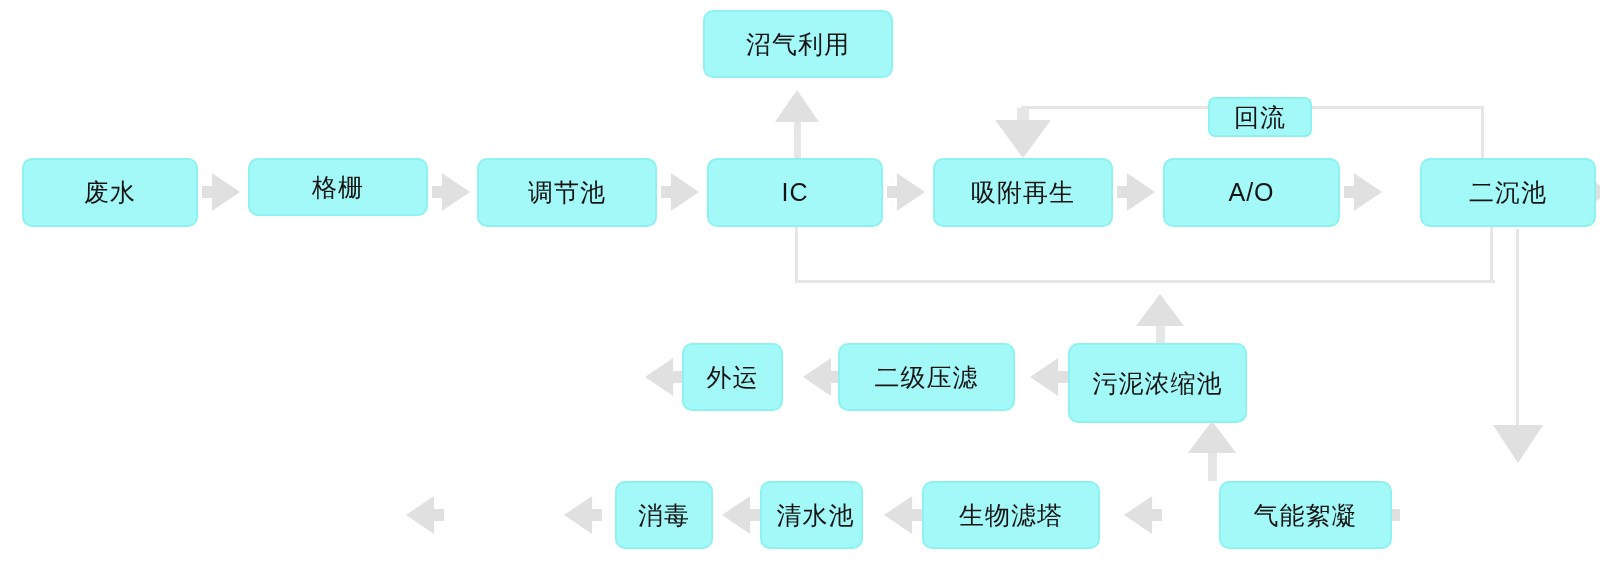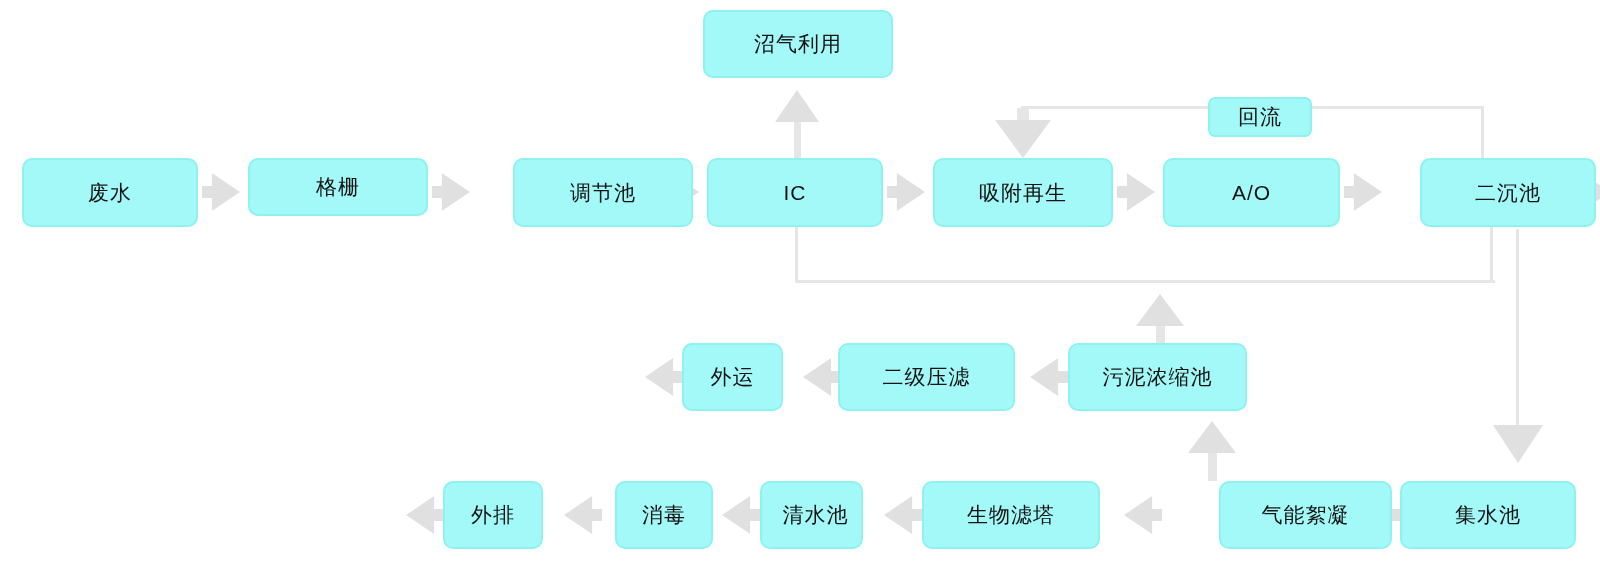--- a/index.html
+++ b/index.html
@@ -18,21 +18,21 @@
     font-family:"Liberation Sans","DejaVu Sans",sans-serif;
   }
   .node{
     position:absolute;
     background:var(--box-fill);
     border:2px solid var(--box-border);
     border-radius:10px;
     box-sizing:border-box;
     display:flex;align-items:center;justify-content:center;
     color:var(--text);
-    font-size:21px;
+    font-size:25px;
     letter-spacing:1px;
     white-space:nowrap;
   }
   .node.small{border-radius:7px;}
   .line{
     position:absolute;
     background:var(--line);
   }
   .arrow{
     position:absolute;
@@ -92,21 +92,21 @@
   <div class="arrow arrow-left" style="left:884px;top:496px;"></div>
   <div class="arrow arrow-left" style="left:1124px;top:496px;"></div>
   <div class="arrow arrow-left" style="left:1362px;top:496px;"></div>
 
   <div class="node" style="left:22px;top:158px;width:176px;height:69px;">
       <span>废水</span>
     </div>
   <div class="node" style="left:248px;top:158px;width:180px;height:58px;">
       <span>格栅</span>
     </div>
-  <div class="node" style="left:477px;top:158px;width:180px;height:69px;margin-left:36px;">
+  <div class="node" style="left:477px;top:158px;width:180px;height:69px;">
       <span>调节池</span>
     </div>
   <div class="node" style="left:707px;top:158px;width:176px;height:69px;">
       <span>IC</span>
     </div>
   <div class="node" style="left:933px;top:158px;width:180px;height:69px;">
       <span>吸附再生</span>
     </div>
   <div class="node" style="left:1163px;top:158px;width:177px;height:69px;">
       <span>A/O</span>
@@ -121,36 +121,30 @@
   <div class="node small" style="left:1208px;top:53px;width:104px;height:40px;margin-top:44px;">
       <span>回流</span>
     </div>
 
   <div class="node" style="left:682px;top:343px;width:101px;height:68px;">
       <span>外运</span>
     </div>
   <div class="node" style="left:838px;top:343px;width:177px;height:68px;">
       <span>二级压滤</span>
     </div>
-  <div class="node" style="left:1068px;top:343px;width:179px;height:68px;">
+  <div class="node" style="left:1068px;top:343px;width:179px;height:80px;">
       <span>污泥浓缩池</span>
     </div>
 
-  <div class="node" style="left:443px;top:481px;width:100px;height:68px;">
-      <span>外排</span>
-    </div>
   <div class="node" style="left:615px;top:481px;width:98px;height:68px;">
       <span>消毒</span>
     </div>
   <div class="node" style="left:760px;top:481px;width:103px;height:68px;padding-left:8px;">
       <span>清水池</span>
     </div>
   <div class="node" style="left:922px;top:481px;width:178px;height:68px;">
       <span>生物滤塔</span>
     </div>
   <div class="node" style="left:1219px;top:481px;width:173px;height:68px;">
       <span>气能絮凝</span>
     </div>
-  <div class="node" style="left:1400px;top:481px;width:176px;height:68px;">
-      <span>集水池</span>
-    </div>
 
 </div>
 
 </body></html>

